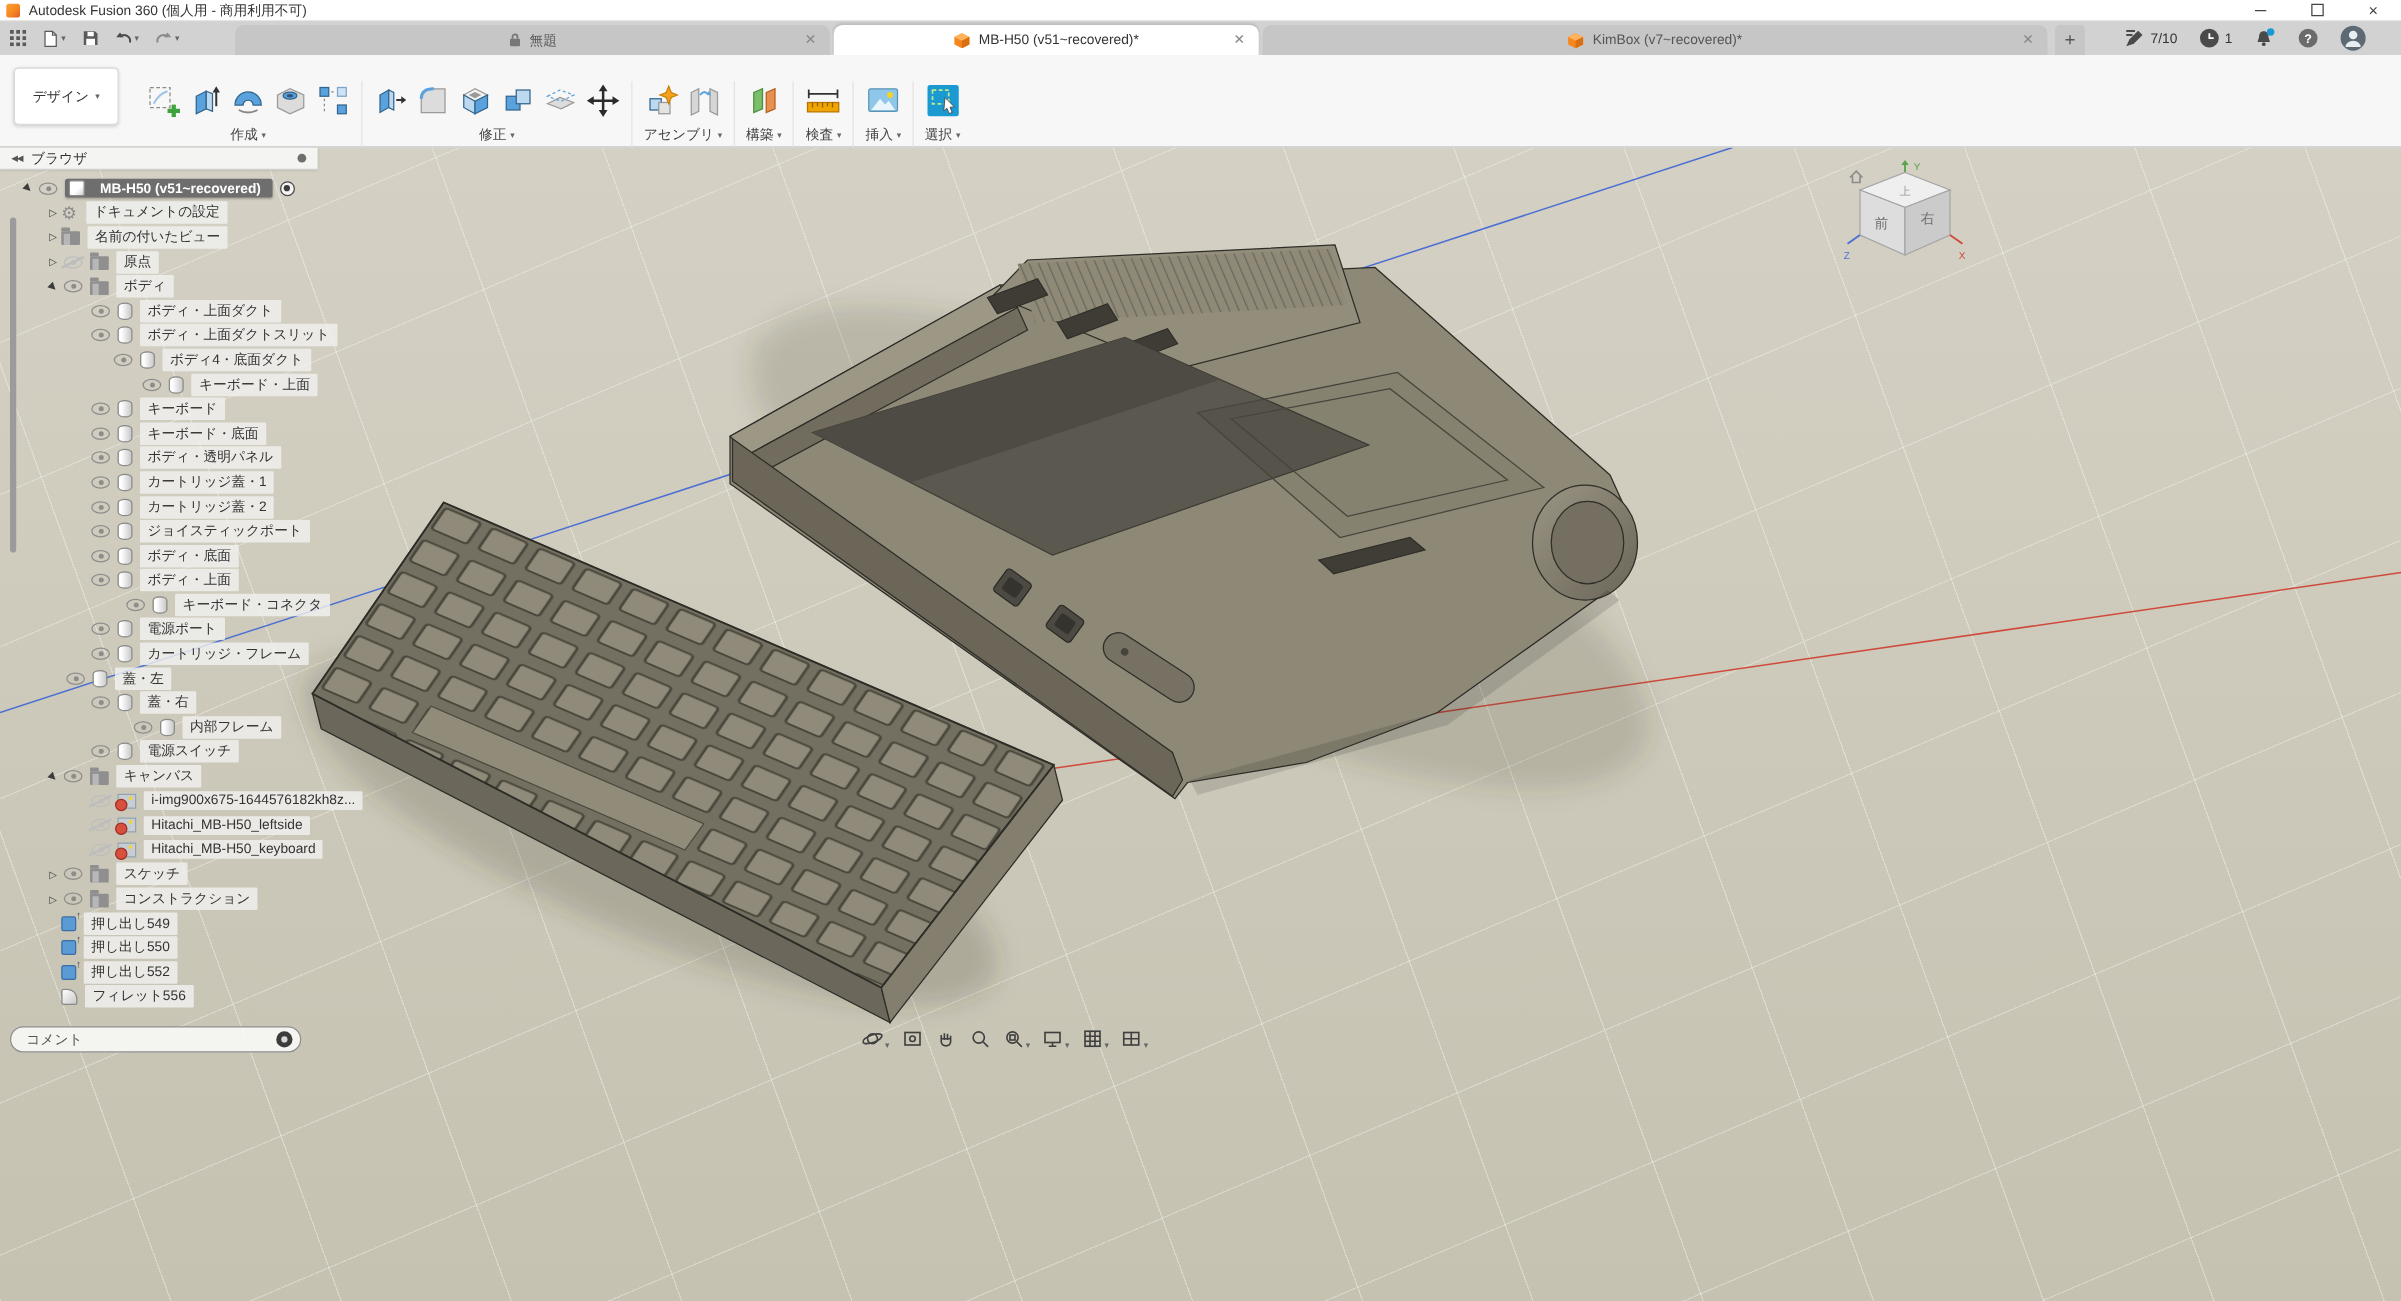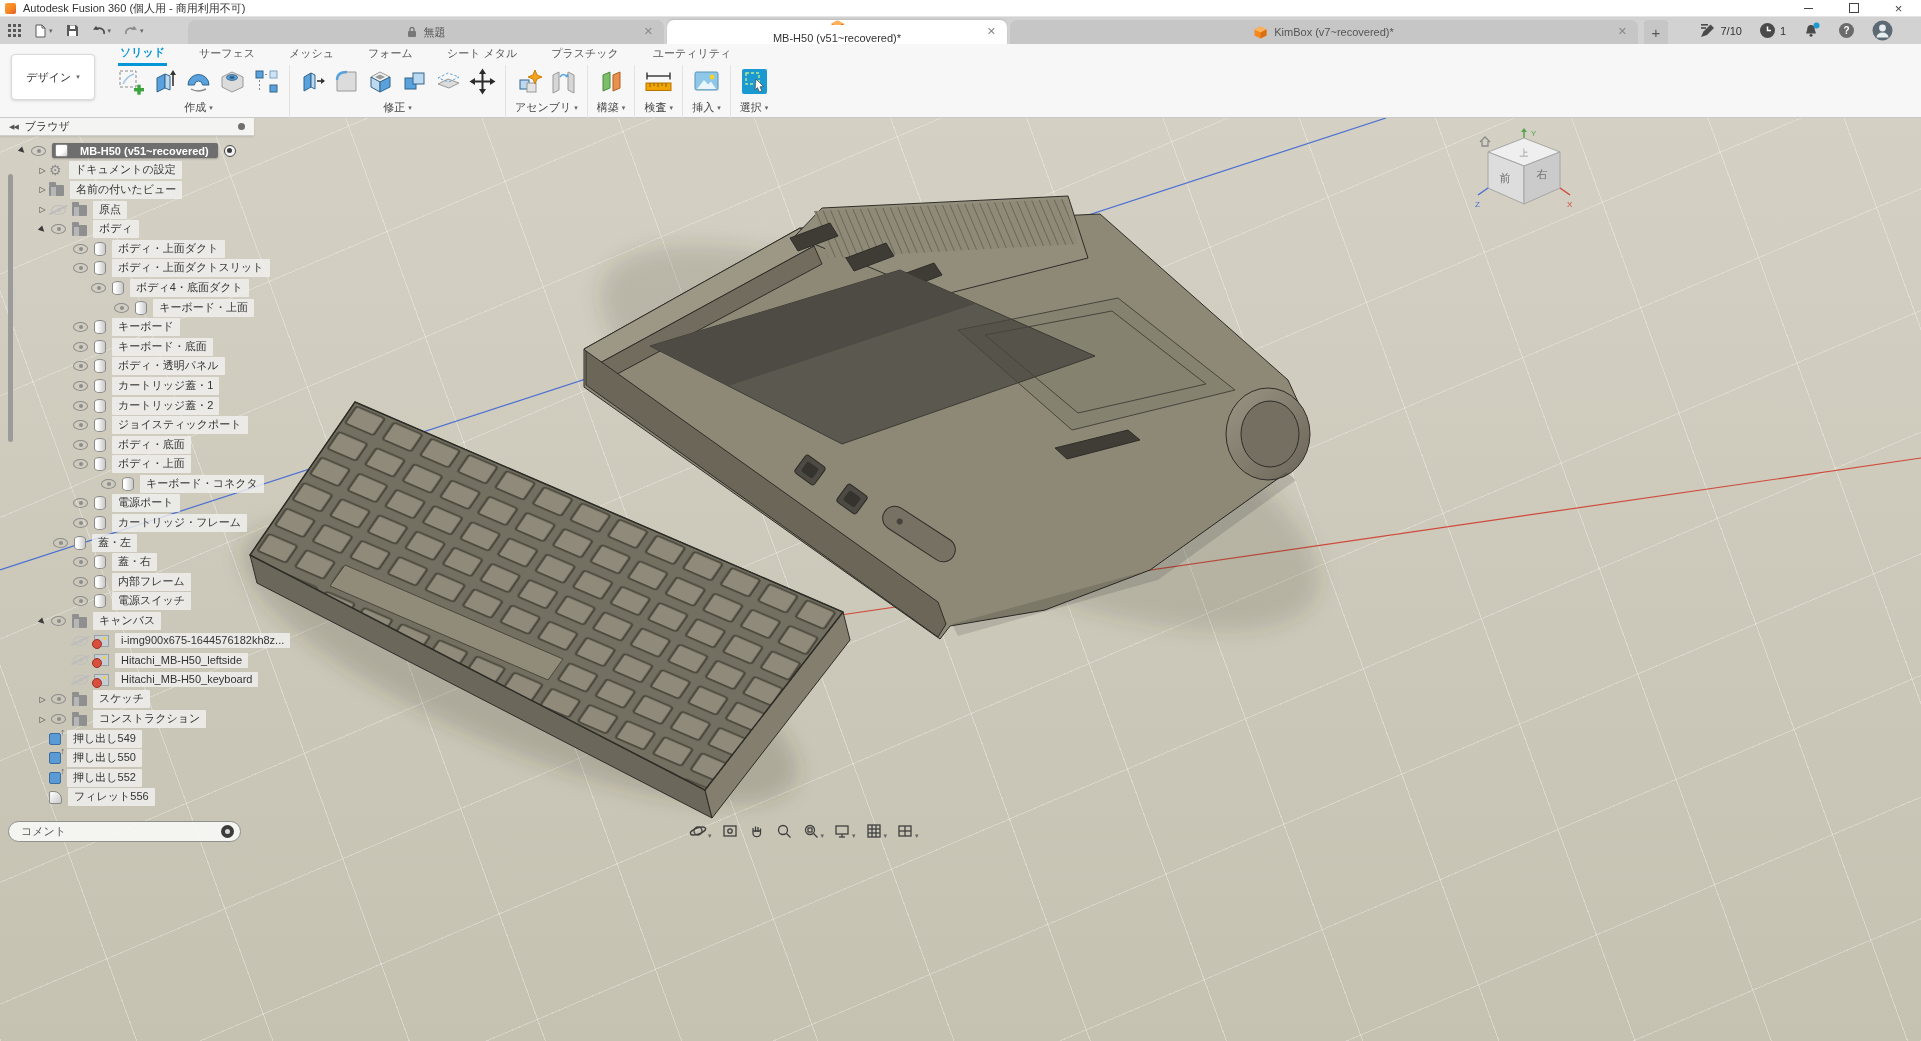--- a/index.html
+++ b/index.html
@@ -23,21 +23,21 @@
 
   
   .tabstrip { height:27px; background:#d2d2d2; position:relative; display:flex; align-items:flex-end; }
   .qat { position:absolute; left:0; top:0; height:27px; display:flex; align-items:center;
     padding-left:8px; gap:13px; }
   .qbtn { display:flex; align-items:center; gap:2px; }
   .caret { font-size:7px; color:#666; }
   .doc-tab { height:24px; display:flex; align-items:center; justify-content:center; gap:7px;
     border-radius:7px 7px 0 0; font-size:11px; color:#555; position:relative; margin-right:3px; }
   .doc-tab.inactive { background:#c6c6c6; }
-  .doc-tab.active { background:#ffffff; color:#333; box-shadow:0 -1px 2px rgba(0,0,0,.1);flex-direction:column; }
+  .doc-tab.active { background:#ffffff; color:#333; box-shadow:0 -1px 2px rgba(0,0,0,.1); }
   .tab-close { position:absolute; right:11px; top:5px; font-size:11px; color:#888; }
   .tab1 { margin-left:188px; width:476px; }
   .tab2 { width:340px; }
   .tab3 { width:628px; }
   .add-tab { width:24px; height:24px; background:#c6c6c6; border-radius:4px 4px 0 0;
     display:flex; align-items:center; justify-content:center; font-size:15px; color:#555; margin-left:3px;}
   .status-cluster { position:absolute; right:28px; top:0; height:27px; display:flex;
     align-items:center; gap:17px; font-size:11px; color:#333; }
   .sc-item { display:flex; align-items:center; gap:4px; }
 
@@ -250,29 +250,20 @@
         <svg width="21" height="21">
             <circle cx="10.5" cy="10.5" r="10" fill="#5d6a74"></circle>
             <circle cx="10.5" cy="8" r="3.4" fill="#e8edf0"></circle>
             <path d="M4.5,17.5 a6,5 0 0 1 12,0 z" fill="#e8edf0"></path>
           </svg>
       </span>
     </div>
   </div>
 
   <div class="ribbon">
-    <div class="ribbon-tab-row">
-        <span class="ribbon-tab active">ソリッド</span>
-        <span class="ribbon-tab">サーフェス</span>
-        <span class="ribbon-tab">メッシュ</span>
-        <span class="ribbon-tab">フォーム</span>
-        <span class="ribbon-tab">シート メタル</span>
-        <span class="ribbon-tab">プラスチック</span>
-        <span class="ribbon-tab">ユーティリティ</span>
-      </div>
     <div class="design-btn">
       <span>デザイン</span>
       <span class="caret">▾</span>
     </div>
     <div class="toolbar">
 
       <div class="tgroup">
         <div class="ticons">
           <span><svg width="27" height="27">
                 <rect x="3" y="3" width="16" height="16" fill="none" stroke="#8a8a8a" stroke-dasharray="3 2"></rect>
@@ -670,21 +661,21 @@
             <span class="eye"></span>
             <span class="ticn body"></span>
             <span class="tlbl">蓋・左</span>
           </div>
           <div class="trow" style="padding-left: 58px;">
             <span class="texp"></span>
             <span class="eye"></span>
             <span class="ticn body"></span>
             <span class="tlbl">蓋・右</span>
           </div>
-          <div class="trow" style="padding-left: 58px;">
+          <div class="trow" style="padding-left: 92px;">
             <span class="texp"></span>
             <span class="eye"></span>
             <span class="ticn body"></span>
             <span class="tlbl">内部フレーム</span>
           </div>
           <div class="trow" style="padding-left: 58px;">
             <span class="texp"></span>
             <span class="eye"></span>
             <span class="ticn body"></span>
             <span class="tlbl">電源スイッチ</span>

